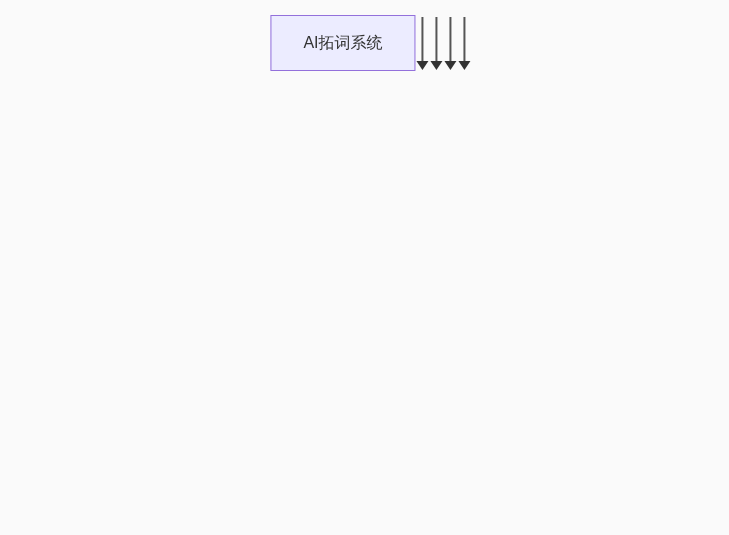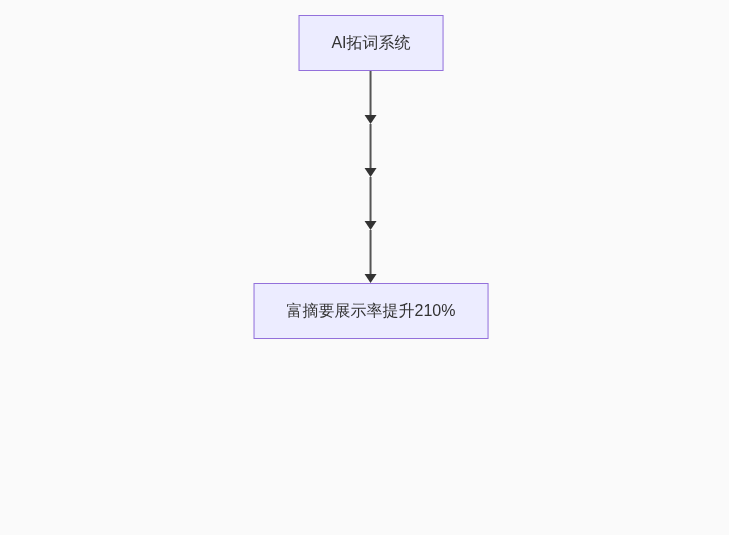--- a/index.html
+++ b/index.html
@@ -22,21 +22,20 @@
     font-family: "Liberation Sans", "DejaVu Sans", sans-serif;
     overflow: hidden;
     position: relative;
   }
   .flow {
     position: absolute;
     left: 371px;
     top: 15px;
     transform: translateX(-50%);
     display: flex;
-    flex-direction: column;
     align-items: center;
   }
   .node {
     min-height: 56px;
     display: flex;
     align-items: center;
     justify-content: center;
     padding: 0 32px;
     background: var(--node-fill);
     border: 1px solid var(--node-border);
@@ -95,17 +94,14 @@
     <span class="line"></span>
     <span class="head"></span>
   </div>
 
 
   <div class="edge">
     <span class="line"></span>
     <span class="head"></span>
   </div>
 
-  <div class="node">
-    <span>富摘要展示率提升210%</span>
-  </div>
 
 </div>
 
 </body></html>

